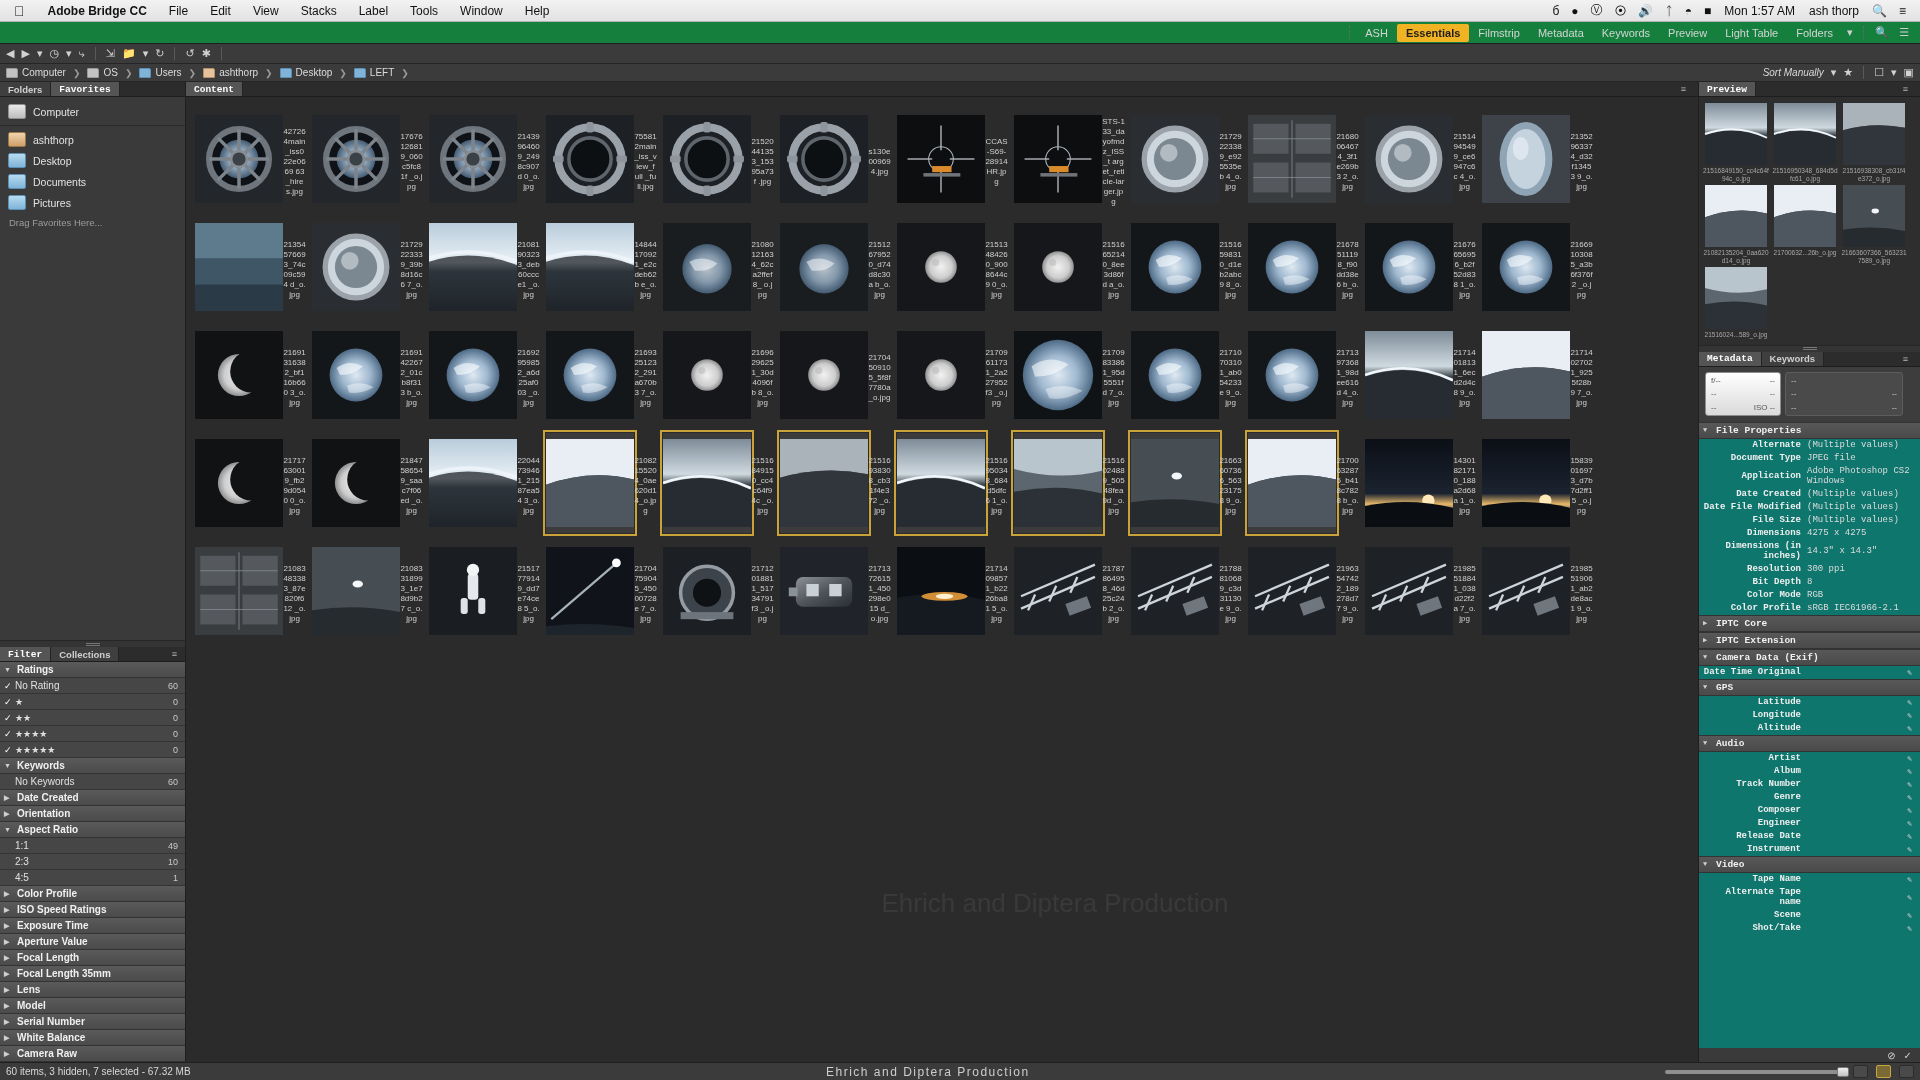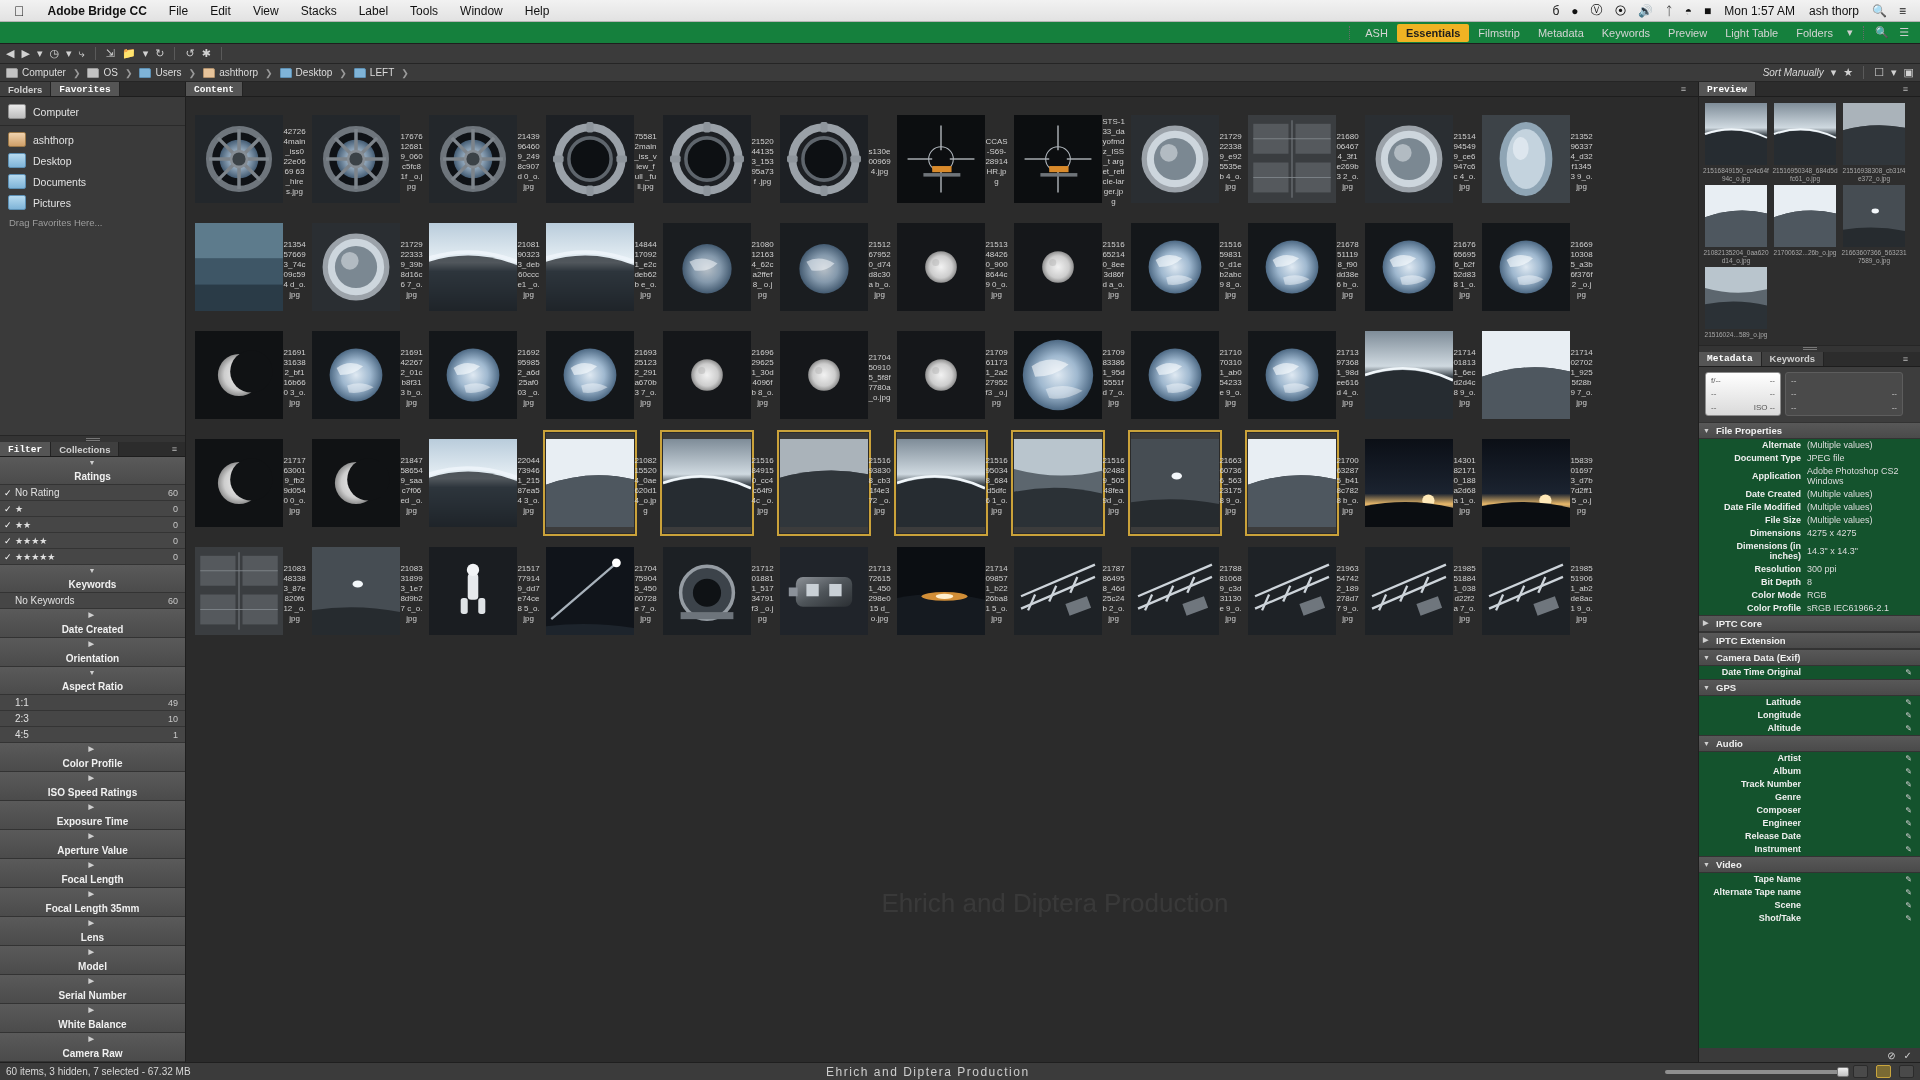--- a/index.html
+++ b/index.html
@@ -75,21 +75,21 @@
   .draghint{ font-size:9.5px; color:#9d9d9d; padding:4px 9px; }
 
   .leftspace{ flex:1; }
   .gripper{ height:7px; background:#343434; border-top:1px solid #262626;
     display:flex; align-items:center; justify-content:center; }
   .gripper .dots{ width:14px; height:3px; border-top:1px solid #777; border-bottom:1px solid #777; }
 
   .filterlist{ overflow:hidden; }
   .fgroup{ display:flex; align-items:center; gap:5px; padding:2px 4px;
     background:linear-gradient(#5a5a5a,#4b4b4b); border-bottom:1px solid #333;
-    font-size:10px; color:#f0f0f0; font-weight:bold;flex-direction:column; }
+    font-size:10px; color:#f0f0f0; font-weight:bold; }
   .tri{ font-size:7px; color:#cfcfcf; width:8px; }
   .frow{ display:flex; align-items:center; padding:2px 4px; font-size:10px;
     color:#e0e0e0; border-bottom:1px solid #343434; background:#464646; }
   .frow .chk{ width:11px; font-size:9px; color:#fff; }
   .frow .fname{ flex:1; }
   .frow .fcount{ font-size:9px; color:#c9c9c9; padding-right:3px; }
   .stars{ letter-spacing:0px; font-size:9px; }
 
   
   .centercol{ flex:1; display:flex; flex-direction:column; min-width:0; background:#292929; }
@@ -110,21 +110,21 @@
   .rightcol{ width:222px; background:#3a3a3a; border-left:1px solid #1f1f1f;
     display:flex; flex-direction:column; }
   .previewhdr{ height:15px; background:#2c2c2c; display:flex; border-bottom:1px solid #1d1d1d; }
   .previewbody{ background:#2e2e2e; padding:6px 4px; display:flex; flex-wrap:wrap; gap:3px;
     align-content:flex-start; }
   .pvitem{ display:flex; flex-direction:column; align-items:center; }
   .pvcap{ font-size:6.5px; color:#a8a8a8; margin-top:2px; max-width:66px; text-align:center;
     word-break:break-all; line-height:7.5px;}
 
   .metapanel{ flex:1; display:flex; flex-direction:column; background:#3a3a3a; min-height:0; }
-  .metabody{ flex:1; overflow:hidden; background:#14532d; font-size:9px; }
+  .metabody{ flex:1; overflow:hidden; background:#0f766e; font-size:9px;font-family:Liberation Mono, monospace; }
   .placeholders{ display:flex; gap:4px; padding:5px 6px 6px 6px; background:#3d3d3d; }
   .phbox{ background:linear-gradient(#ffffff,#dadada); border:1px solid #8d8d8d; border-radius:3px;
     width:76px; height:44px; color:#555; font-size:8px; padding:3px 5px; display:flex;
     flex-direction:column; justify-content:space-between; }
   .phbox.dark{ background:#4a4a4a; border-color:#5d5d5d; color:#cfcfcf; width:118px; }
   .phrow{ display:flex; justify-content:space-between; }
   .msection{ display:flex; align-items:center; gap:5px; padding:2px 4px;
     background:linear-gradient(#585858,#4a4a4a); border-top:1px solid #333;
     border-bottom:1px solid #333; font-size:9.5px; color:#f0f0f0; font-weight:bold; }
   .mrow{ display:flex; padding:1.5px 4px; font-size:9px; color:#e4e4e4; align-items:center;}

